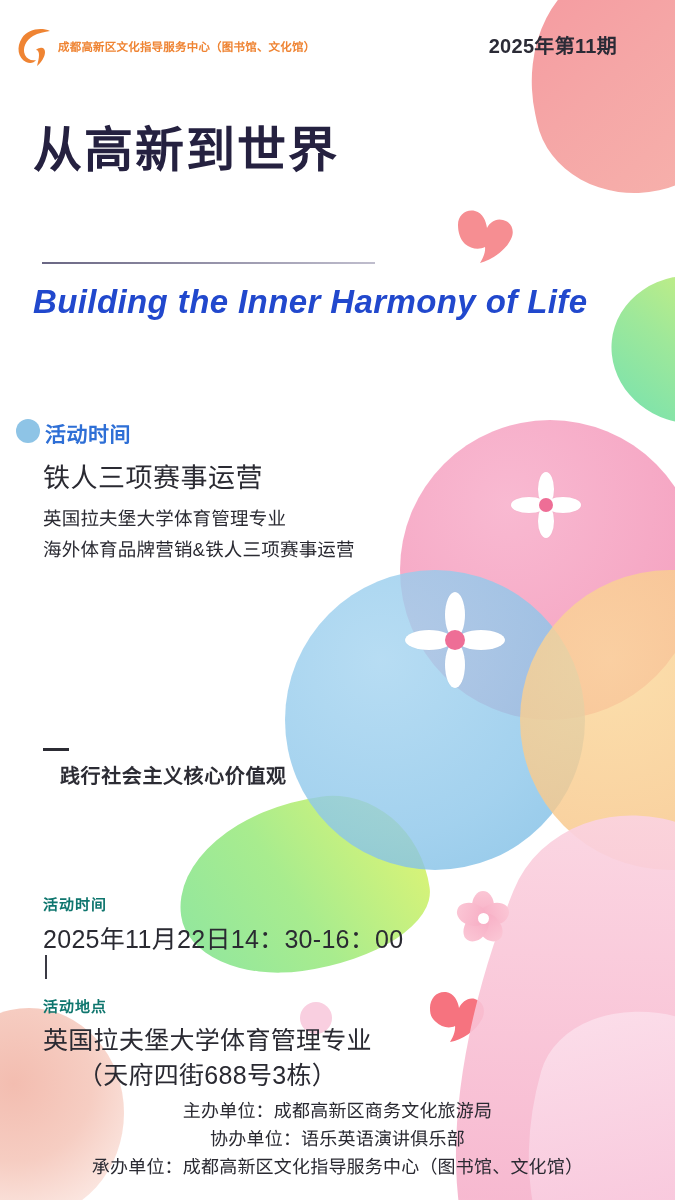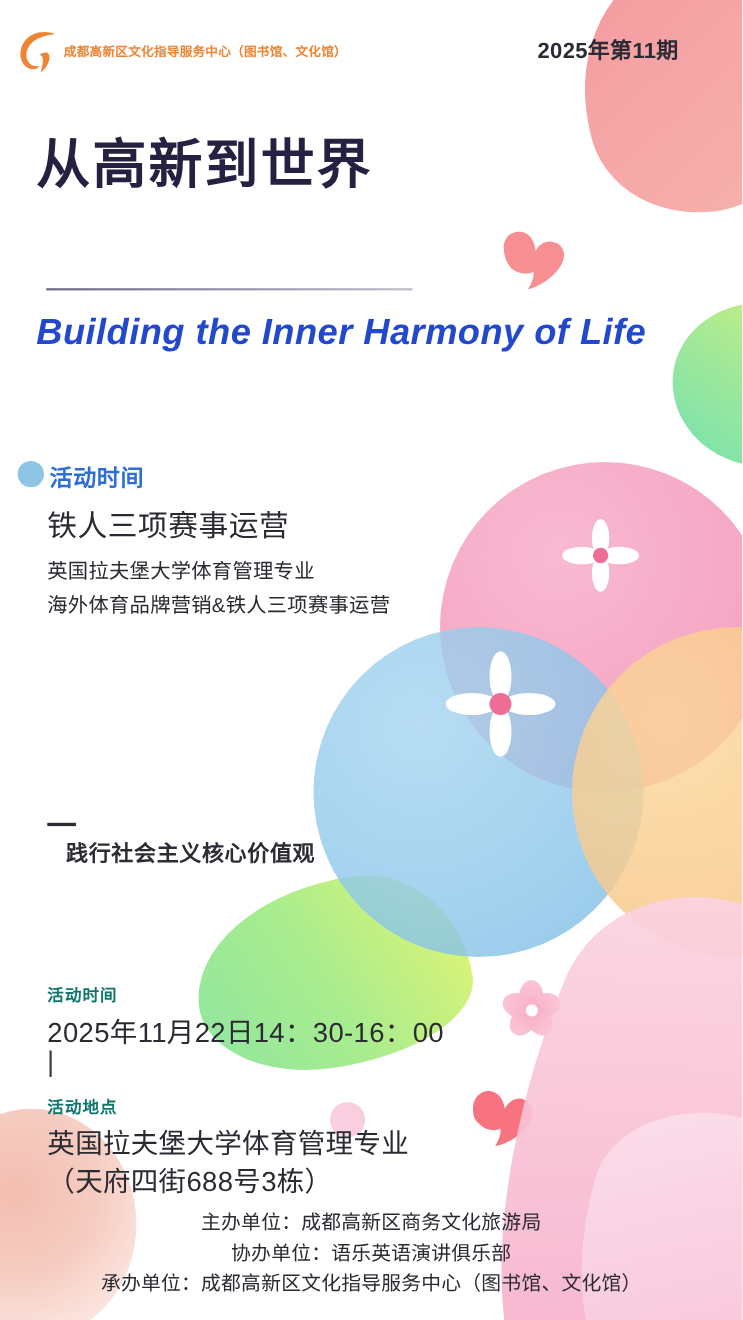--- a/index.html
+++ b/index.html
@@ -223,21 +223,21 @@
 
   
   .info-label {
     position: absolute; left: 43px;
     font-size: 15px; font-weight: 700; color: #0f766e;
     letter-spacing: 1px;
   }
   .info-value {
     position: absolute; left: 43px;
     font-size: 25px; font-weight: 400; color: #2a2a32;
-    letter-spacing: .3px; line-height: 1.38; white-space: nowrap;
+    letter-spacing: .3px; line-height: 1.38; white-space: nowrap; text-align: center;
   }
   #time-label { top: 893px; }
   #time-value { top: 922px; }
   .caret-mark {
     position: absolute; left: 45px; top: 955px;
     width: 2px; height: 24px; background: #3a3a44;
   }
   #place-label { top: 995px; }
   #place-value { top: 1023px; }
 

